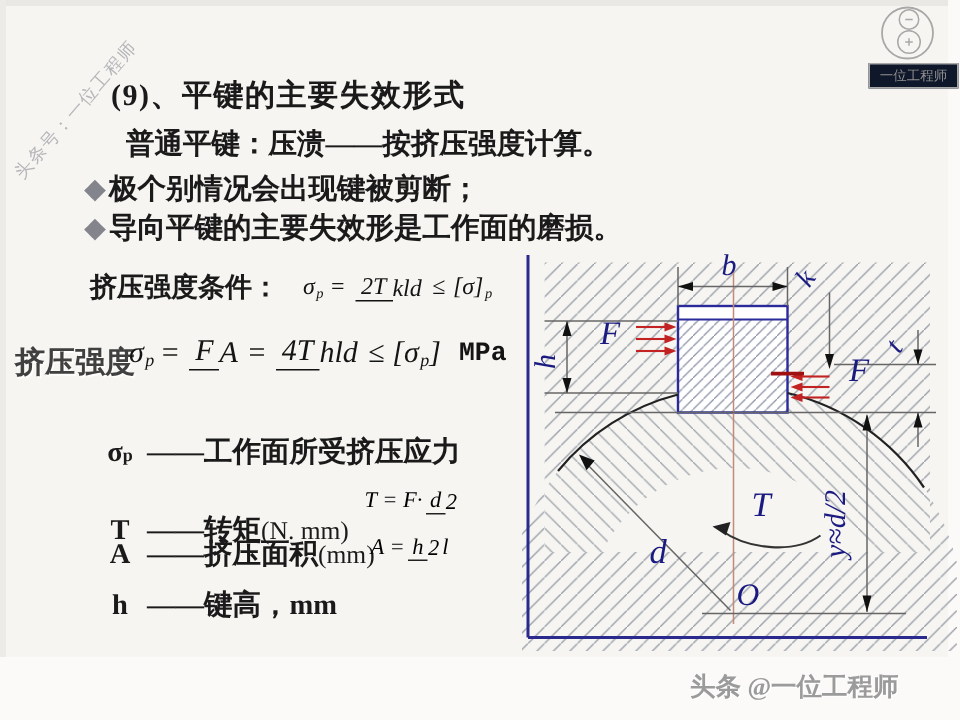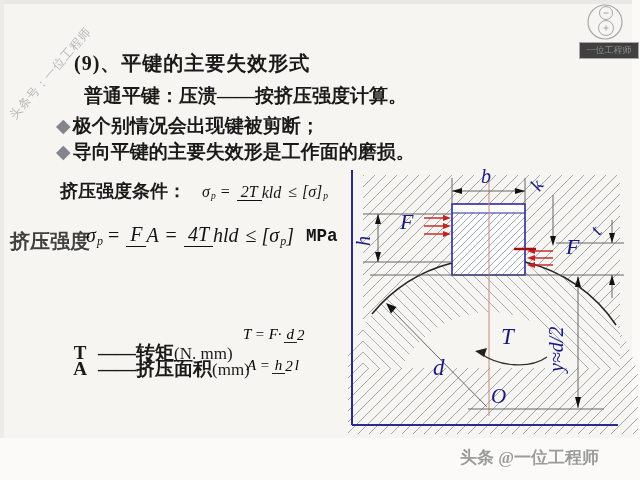--- a/index.html
+++ b/index.html
@@ -24,21 +24,21 @@
     color:#404040;text-shadow:1px 1px 0 #fdfdfb;white-space:nowrap;
   }
   .wm-bottomright{
     position:absolute;left:460px;top:446px;font-size:17px;font-weight:bold;
     color:#9b9b9b;text-shadow:1px 1px 0 #ffffff;white-space:nowrap;
   }
 
   .logo{position:absolute;left:577px;top:2px;width:62px;height:58px;}
   .logo-box{
     position:absolute;left:579px;top:42px;width:58px;height:15px;
-    border:1px solid #a8a8a8;background:#404040;
+    border:1px solid #a8a8a8;background:#0f172a;
     font-size:9px;line-height:14px;text-align:center;color:#8f8f8f;white-space:nowrap;overflow:hidden;
   }
 
   .title{position:absolute;left:74px;top:50px;font-size:20px;font-weight:bold;letter-spacing:1px;white-space:nowrap;}
   .subtitle{position:absolute;left:84px;top:83px;font-size:19px;font-weight:bold;white-space:nowrap;text-align:right;}
   .bullet{position:absolute;font-size:19px;font-weight:bold;white-space:nowrap;}
   .bullet .mk{color:#84848c;margin-right:2px;}
   .b1{left:56px;top:113px;}
   .b2{left:56px;top:139px;}
   .cond-label{position:absolute;left:60px;top:179px;font-size:18px;font-weight:bold;white-space:nowrap;}
@@ -138,25 +138,31 @@
       </span>
     <span class="op">≤</span>
     <span class="gp">
         <span>[σ</span>
         <span class="sb">p</span>
         <span>]</span>
       </span>
     <span class="unit">MPa</span>
   </div>
 
+  <div class="def d1">
+    <span class="sym"><span>σ</span><span class="sb">p</span></span><span>——</span><span>工作面所受挤压应力</span><span class="unit"></span>
+  </div>
   <div class="def d2">
     <span class="sym"><span>T</span></span><span>——</span><span>转矩</span><span class="unit">(N. mm)</span>
   </div>
   <div class="def d3">
     <span class="sym"><span>A</span></span><span>——</span><span>挤压面积</span><span class="unit">(mm)</span>
+  </div>
+  <div class="def d4">
+    <span class="sym"><span>h</span></span><span>——</span><span>键高，mm</span>
   </div>
 
   <div class="side-fx sfx-t">
     <span>T = F·</span>
     <span class="frac">
         <span class="num">d</span>
         <span>2</span>
       </span>
   </div>
   <div class="side-fx sfx-a">

